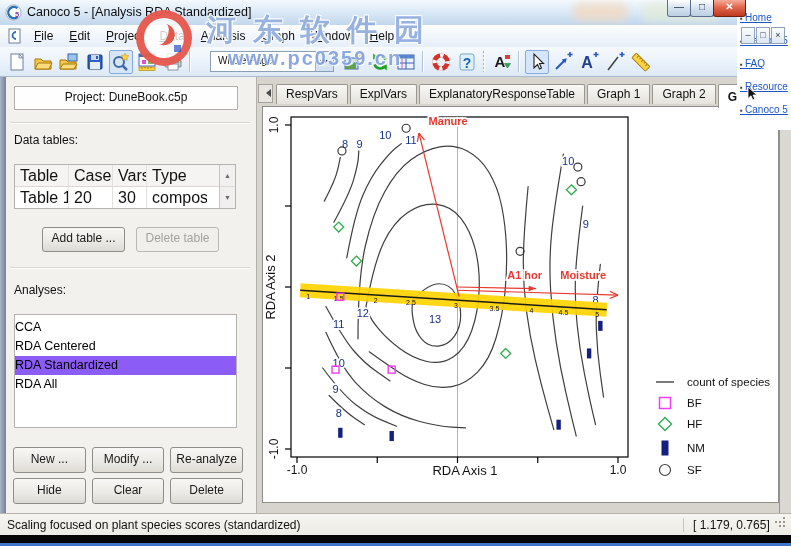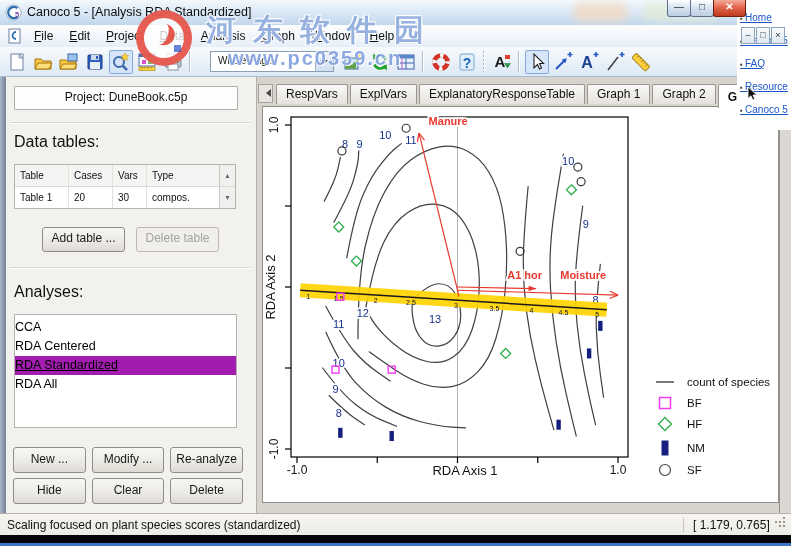--- a/index.html
+++ b/index.html
@@ -38,39 +38,39 @@
     background:linear-gradient(#eef5fc,#cfe0f1);}
   .combo-arrow::after{content:"";position:absolute;left:4px;top:8px;border:4px solid transparent;border-top:4px solid #333;}
   
   .left-edge{position:absolute;left:0;top:77px;width:6px;height:436px;background:linear-gradient(90deg,#a7b7c9,#78809a);}
   .left-panel{position:absolute;left:6px;top:77px;width:251px;height:436px;background:#f3f1ee;
     border-right:1px solid #b3b0ac;box-sizing:border-box;}
   .project-btn{position:absolute;left:8px;top:9px;width:222px;height:22px;background:#fefefe;border:1px solid #b0aeab;
     font-size:12px;text-align:center;line-height:21px;color:#111;border-radius:1px;}
   .hr{position:absolute;left:4px;width:240px;height:1px;background:#d8d5d0;box-shadow:0 1px 0 #fff;}
   .hr1{top:45px;} .hr2{top:190px;}
-  .panel-label{position:absolute;left:8px;font-size:16px;color:#111;}
+  .panel-label{position:absolute;left:8px;font-size:12px;color:#111;}
   .lbl-tables{top:56px;} .lbl-analyses{top:206px;}
   .dt-grid{position:absolute;left:8px;top:87px;width:222px;height:45px;background:#fff;border:1px solid #b5b3b0;box-sizing:border-box;}
-  .dt-row{display:flex;height:21px;line-height:21px;font-size:10px;color:#111;}
+  .dt-row{display:flex;height:21px;line-height:21px;font-size:16px;color:#111;}
   .dt-head{background:#f5f4f2;border-bottom:1px solid #dad8d5;}
   .dt-cell{padding-left:5px;box-sizing:border-box;border-right:1px solid #e3e1de;overflow:hidden;white-space:nowrap;}
   .c1{width:54px;} .c2{width:44px;} .c3{width:34px;} .c4{width:60px;border-right:none;}
   .dt-scroll{position:absolute;right:0;top:0;width:15px;height:43px;border-left:1px solid #c8c6c3;background:#f1f0ee;}
   .dt-sbtn{height:21px;text-align:center;font-size:7px;color:#6b6b6b;line-height:21px;}
   .dt-sbtn + .dt-sbtn{border-top:1px solid #dcdad7;}
   .tbl-btns{position:absolute;left:36px;top:150px;display:flex;gap:11px;}
   .btn{background:linear-gradient(#f8f7f5,#ebe9e5 60%,#dddad4);border:1px solid #8e8d8a;border-radius:3px;
     font-size:12px;color:#1a1a1a;text-align:center;font-family:"Liberation Sans",sans-serif;}
   .btn.disabled{color:#a4a29e;border-color:#bbb8b3;background:#f0efec;}
   .tbl-btns .btn{width:81px;height:23px;line-height:21px;}
   .analyses-list{position:absolute;left:8px;top:237px;width:223px;height:114px;background:#fff;border:1px solid #b5b3b0;
     box-sizing:border-box;padding-top:3px;}
   .an-item{height:19px;line-height:19px;font-size:12.5px;color:#000;white-space:nowrap;}
-  .an-item.selected{background:#a21caf;text-decoration:underline;}
+  .an-item.selected{background:#8b5cf6;}
   .btnrow{position:absolute;left:7px;width:230px;display:flex;gap:6px;}
   .btnrow .btn{flex:1;height:24px;line-height:22px;}
   .row1{top:370px;} .row2{top:401px;}
   
   .mdi-bg{position:absolute;left:257px;top:77px;width:522px;height:436px;background:#d7d3cd;}
   .tabbar{position:absolute;left:258px;top:84px;height:23px;display:flex;align-items:flex-start;}
   .tab-scroll{width:15px;height:19px;background:#e9e6e2;border:1px solid #a5a29d;box-sizing:border-box;margin-right:3px;position:relative;}
   .tab-scroll::after{content:"";position:absolute;left:3px;top:4px;border:4px solid transparent;border-right:5px solid #4a4a4a;}
   .tab{height:19px;line-height:19px;padding:0 9px;font-size:12px;color:#111;margin-right:2px;
     background:linear-gradient(#f9f8f6,#e5e2dd);border:1px solid #99968f;border-bottom:none;border-radius:2px 2px 0 0;}

